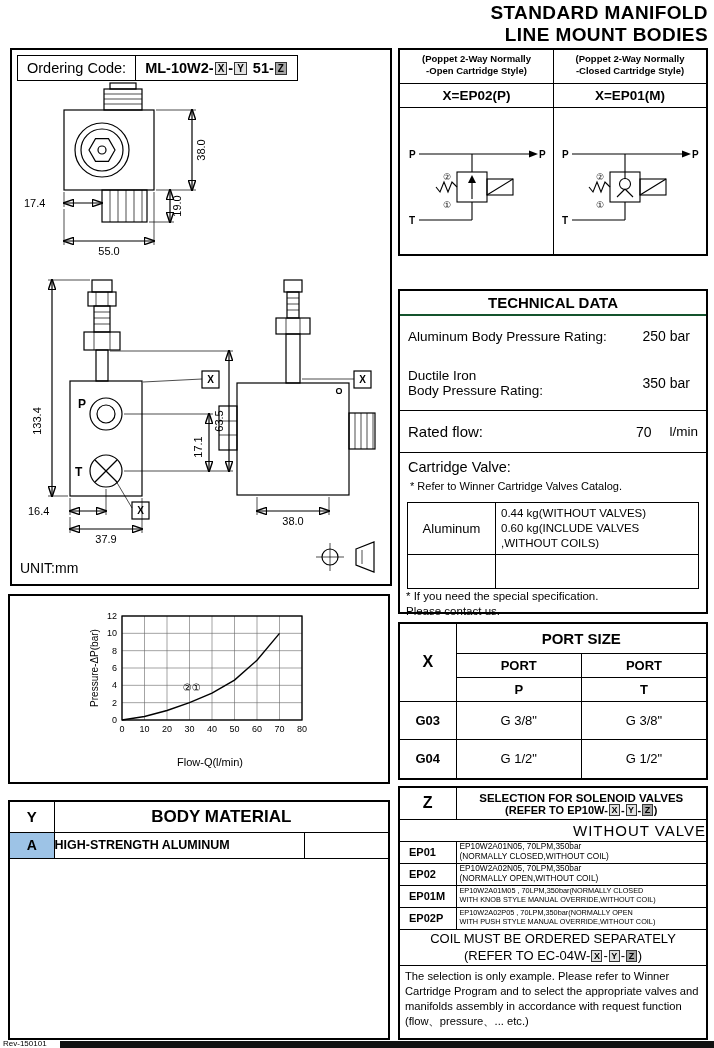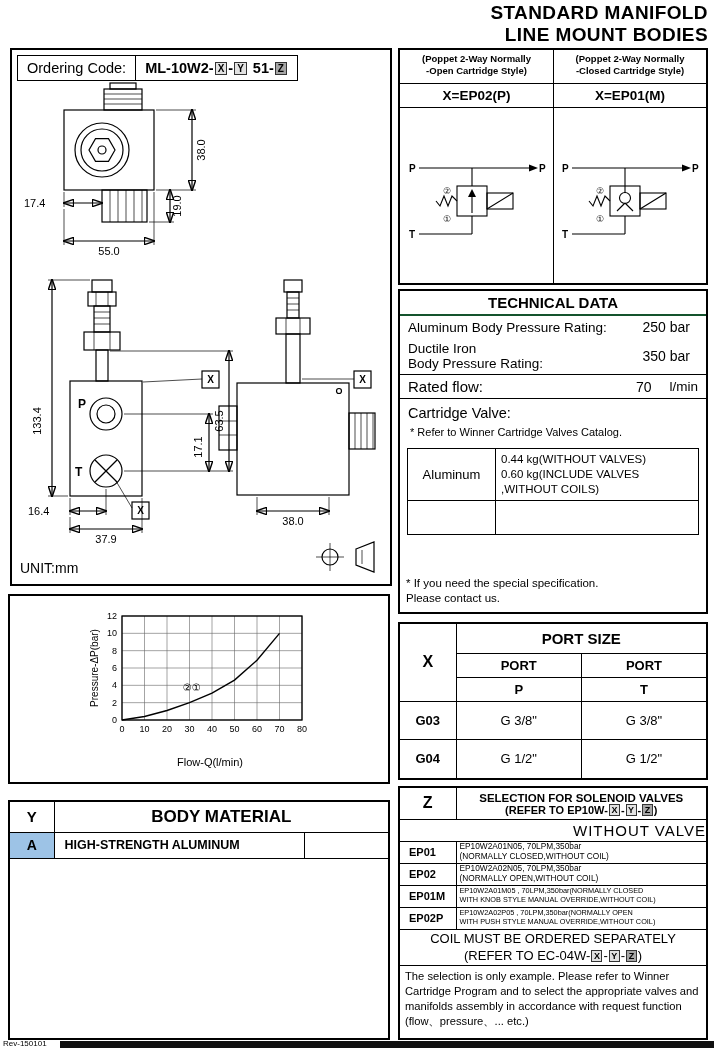--- a/index.html
+++ b/index.html
@@ -46,43 +46,43 @@
 
   
   .mat-table{width:100%;border-collapse:collapse}
   .mat-table td{border:1.5px solid #000}
   .mat-table tr:first-child td{border-top:none}
   .mat-table td:first-child{border-left:none}
   .mat-table td:last-child{border-right:none}
   .mat-y{width:44px;text-align:center;font-weight:bold;font-size:15px;height:30px}
   .mat-h{text-align:center;font-weight:bold;font-size:17px}
   .mat-a{text-align:center;font-weight:bold;font-size:14px;height:26px}
-  .mat-val{font-weight:bold;font-size:12.5px;padding-left:10px}
+  .mat-val{font-weight:bold;font-size:12.5px;}
   .mat-empty{width:84px}
 
   
-  .cart-box{left:398px;top:48px;width:310px;height:237px}
+  .cart-box{left:398px;top:48px;width:310px;height:208px}
   .cart-grid{display:grid;grid-template-columns:1fr 1fr;grid-template-rows:34px 24px 1fr;height:100%}
   .cart-cell{padding:1px}
   .vr{border-left:1.5px solid #000}
   .cart-h{border-bottom:1.5px solid #000;text-align:center;font-weight:bold;font-size:9.5px;
           line-height:1.3;padding-top:3px}
   .cart-code{border-bottom:1.5px solid #000;display:flex;align-items:center;justify-content:center;
              font-weight:bold;font-size:13.5px}
   .cart-sch{display:flex;align-items:center;justify-content:center}
   .schematic line,.schematic rect,.schematic circle,.schematic polyline
       {stroke:#000;fill:none;stroke-width:1.1px}
   .schematic polygon{fill:#000;stroke:none}
   .schematic text{fill:#000;font-size:10px;font-weight:bold}
   .schematic .num{font-size:9px;font-weight:normal}
 
   .tech{left:398px;top:289px;width:310px;height:325px;display:flex;flex-direction:column}
   .tech-title{font-weight:bold;font-size:15px;text-align:center;padding:3px 0;
               border-bottom:2px solid #14532d}
-  .trow{display:flex;align-items:center;padding: 3px 8px}
+  .trow{display:flex;align-items:center;padding: 12px 8px}
   .trow .lab{font-size:13.5px}
   .trow .val{margin-left:auto;font-size:14px;padding-right:8px}
   .tr2,.tr3{border-bottom:1.5px solid #000}
   .tr3 .lab{font-size:15px}
   .tr3 .unit{font-size:13.5px;margin-left:10px}
   .tech-cart{padding:5px 8px 2px 8px;font-size:14.5px;line-height:1.3}
   .tech-cart .tc2{padding-left:16px}
   .tech-refnote{font-size:11px;padding:1px 8px 2px 10px}
   .w-table{border-collapse:collapse;margin:8px 7px 0 7px;width:calc(100% - 14px)}
   .w-table td{border:1.5px solid #000}

